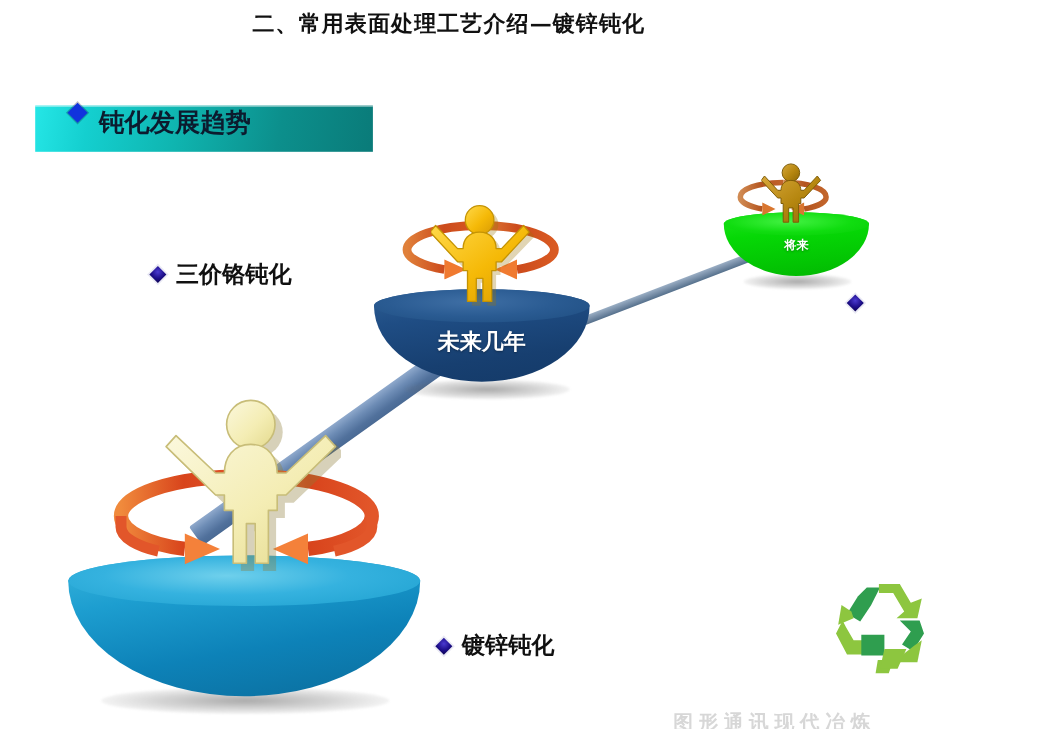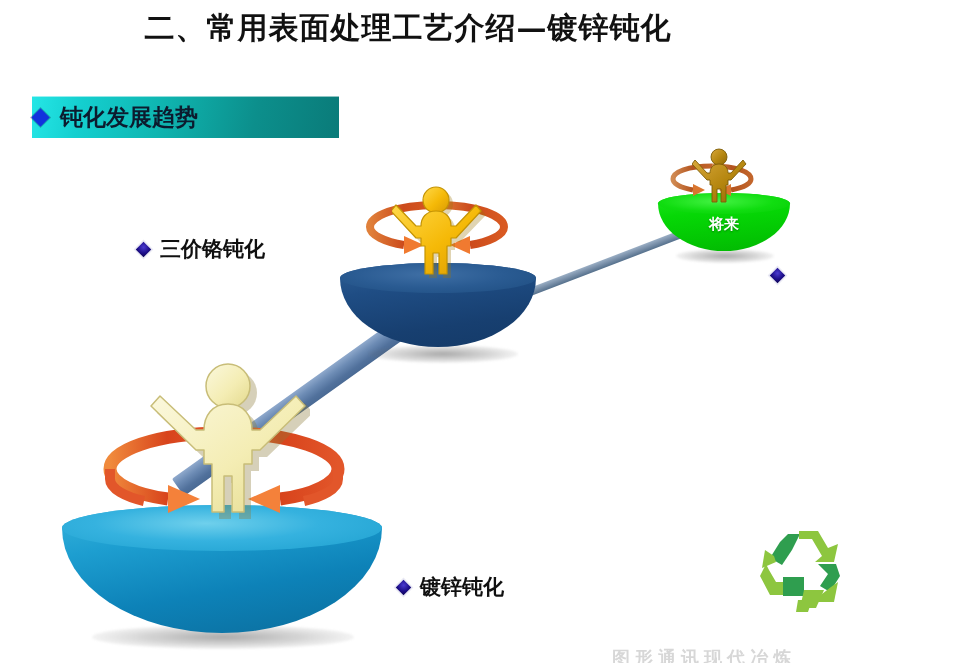--- a/index.html
+++ b/index.html
@@ -16,21 +16,21 @@
   }
 
   
   #slide-title {
     position: absolute;
     top: 8px;
     left: 0;
     width: 816px;
     text-align: center;
     font-family: "DejaVu Serif", "Liberation Serif", serif;
-    font-size: 30px;
+    font-size: 20px;
     font-weight: bold;
     color: #111111;
     letter-spacing: 1px;
     white-space: nowrap;
   }
 
   
   #section-banner {
     position: absolute;
     left: 32px;
@@ -38,22 +38,22 @@
     width: 307px;
     height: 42px;
     background: linear-gradient(100deg,
         #25e6e6 0%,
         #14cfcf 16%,
         #0fb5b0 42%,
         #0c8f8c 72%,
         #0a7b79 100%);
     box-shadow: 0 1px 0 rgba(255,255,255,0.55) inset;
     display: flex;
-    align-items: center;
-    padding-left: 2px;
+    align-items: flex-start;
+    padding-left: 32px;
     box-sizing: border-box;
   }
   #section-banner .bullet-diamond {
     width: 13px;
     height: 13px;
     background: #1133dd;
     transform: rotate(45deg);
     flex: 0 0 auto;
     margin-right: 13px;
     box-shadow: 0 0 0 1px rgba(0,0,40,0.25);
@@ -181,21 +181,21 @@
   #shadow-midfuture { left: 368px; top: 345px; width: 150px; height: 18px; }
 
   
   #dome-future { left: 658px; top: 193px; width: 132px; height: 58px; }
   #dome-future .dome-body {
     background: linear-gradient(175deg, #1fe61f 0%, #06d806 35%, #03c503 75%, #02b702 100%);
   }
   #dome-future .dome-top {
     background: radial-gradient(ellipse at 45% 40%, #43f243 0%, #10dd10 55%, #06cd06 100%);
   }
-  #dome-future .dome-label { top: 22px; font-size: 15px; }
+  #dome-future .dome-label { top: 22px; font-size: 11px; }
   #shadow-future { left: 676px; top: 249px; width: 98px; height: 14px; }
 
   
   .figure { position: absolute; }
   .figure svg { display: block; }
 
   #figure-present { left: 150px; top: 362px; width: 160px; height: 162px; z-index: 6; }
   #figure-midfuture { left: 392px; top: 186px; width: 94px; height: 96px; z-index: 6; }
   #figure-future { left: 692px; top: 148px; width: 56px; height: 58px; z-index: 6; }
 
@@ -251,20 +251,21 @@
 <div class="dome-shadow" id="shadow-present"></div>
 
 <div class="dome" id="dome-present">
   <div class="dome-body"></div>
   <div class="dome-top"></div>
 </div>
 
 <div class="dome" id="dome-midfuture">
   <div class="dome-body"></div>
   <div class="dome-top"></div>
+  <div class="dome-label">未来几年</div>
 </div>
 
 <div class="dome" id="dome-future">
   <div class="dome-body"></div>
   <div class="dome-top"></div>
   <div class="dome-label">将来</div>
 </div>
 
 <div class="ring" id="ring-present">
   <svg viewBox="0 0 256 96" width="256" height="96">

